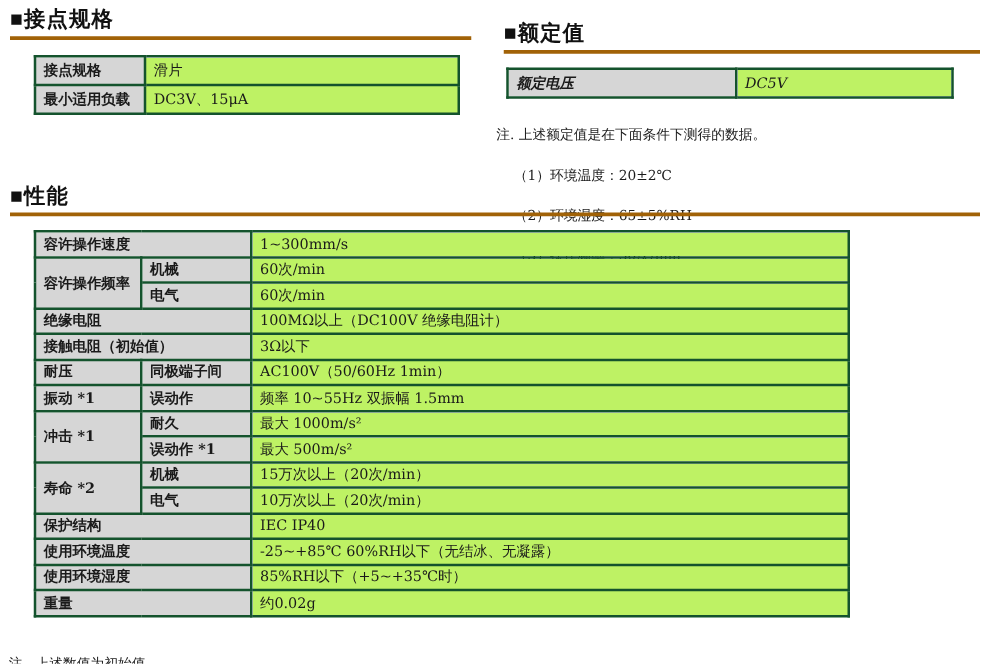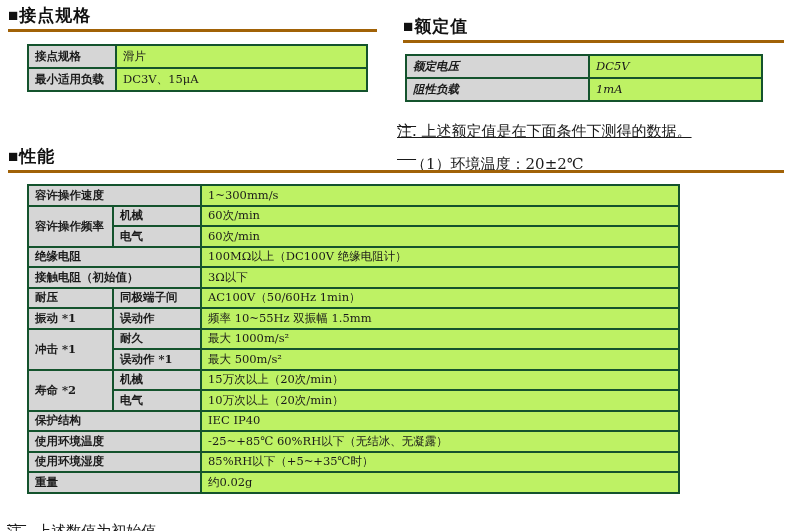--- a/index.html
+++ b/index.html
@@ -42,24 +42,23 @@
   td.lbl{
     background:#d6d6d6;
     font-weight:600;
   }
   td.val{background:#bef264;font-weight:400;}
   
   .small-tbl td{height:21px;}
   
   .perf-tbl td{height:18.5px;}
   .notes{
-    font-size:15px;
+    font-size:11px;
     color:#1a1a1a;
     white-space:pre-wrap;
-    text-decoration:underline;
   }
   .rated-notes{margin:2px 0 0 -6px;line-height:10.8px;}
   .rated-notes .intro{margin:0 0 1px 0;}
   .rated-notes .item{padding-left:14px;line-height:10.6px;}
   .perf-notes{margin:7px 0 0 -1px;line-height:12.4px;}
   .perf-notes div{margin:0;}
 </style>
 </head>
 <body>
 
@@ -87,24 +86,20 @@
   <h2 class="sec-title">■额定值</h2>
   <table class="small-tbl" style="margin:11px 0 0 2px;width:358px;font-style:italic;">
     <colgroup>
         <col style="width:183px">
         <col>
       </colgroup>
     <tbody>
         <tr>
       <td class="lbl">额定电压</td>
       <td class="val">DC5V</td>
-    </tr>
-    <tr>
-      <td class="lbl">阻性负载</td>
-      <td class="val">1mA</td>
     </tr>
   </tbody>
     </table>
   <div class="notes rated-notes">
     <div class="intro">注. 上述额定值是在下面条件下测得的数据。</div>
     <div class="item">（1）环境温度：20±2℃</div>
     <div class="item">（2）环境湿度：65±5%RH</div>
     <div class="item">（3）操作频率：30次/min</div>
   </div>
 </div>

